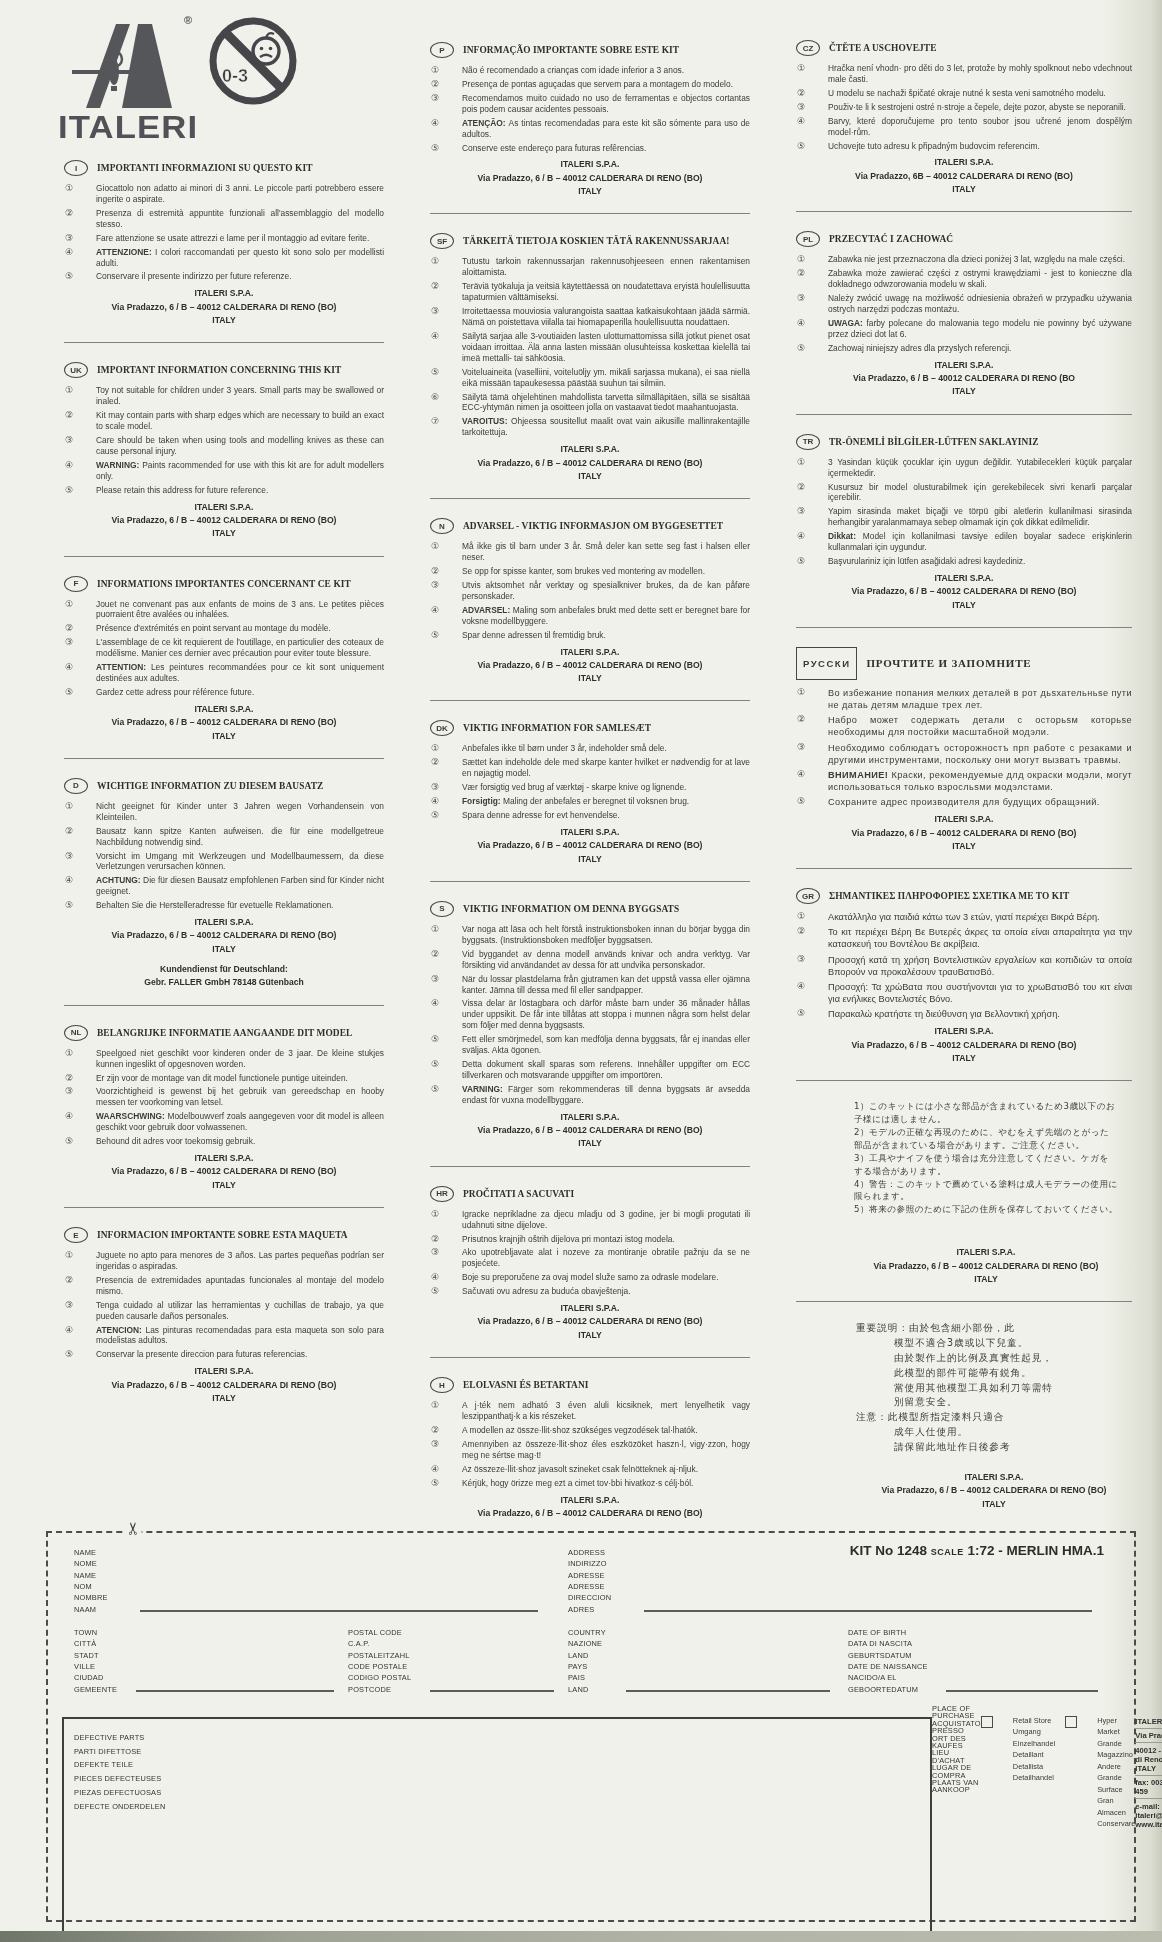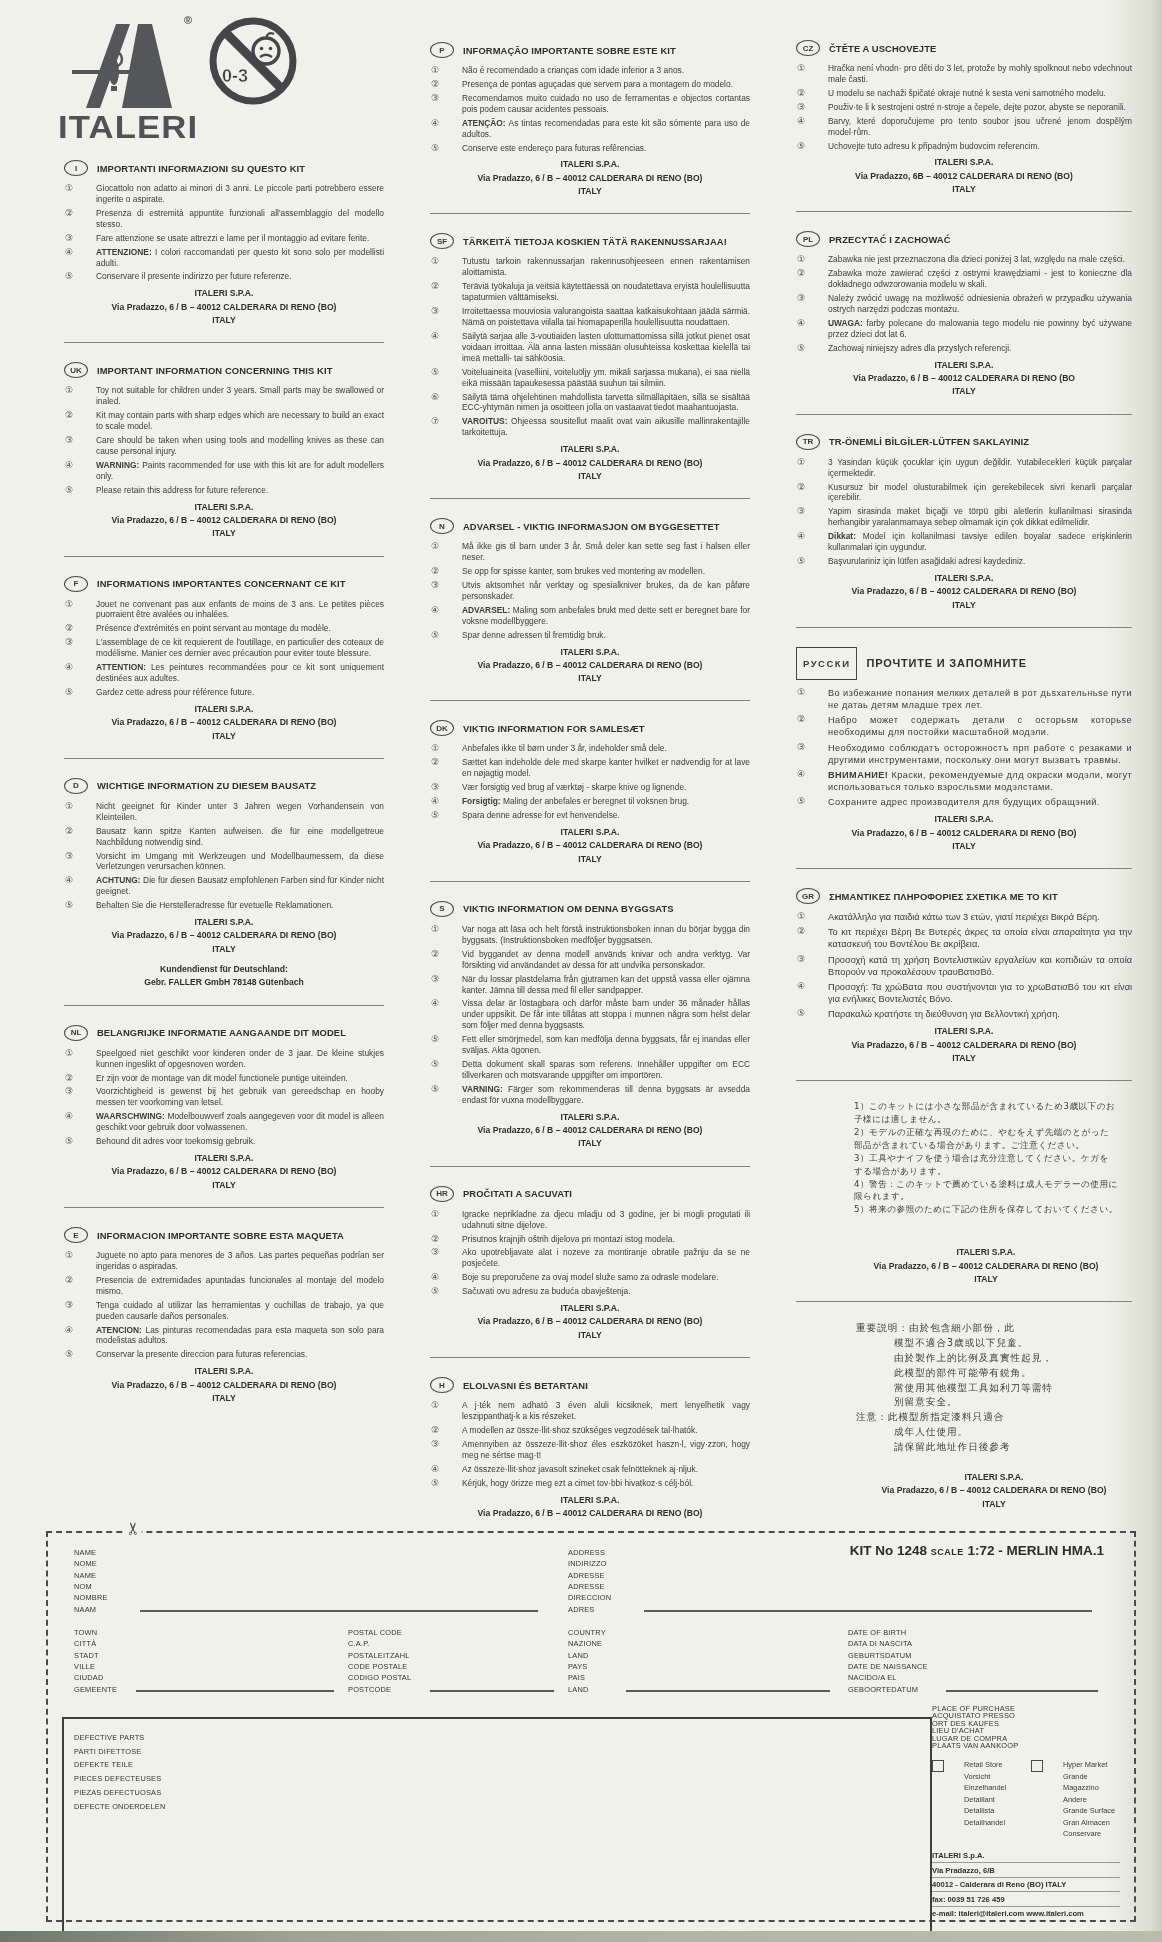--- a/index.html
+++ b/index.html
@@ -23,21 +23,21 @@
   .reg{position:absolute;left:120px;top:0;font-size:11px;color:#515257;font-weight:bold;}
   .age-icon{position:absolute;left:142px;top:0;}
 
   
   .sec{margin-bottom:4px;}
   .sec-head{display:flex;align-items:center;gap:9px;margin:2px 0 7px;}
   .badge{flex:none;border:1.4px solid #464644;border-radius:50%;min-width:14px;height:14px;
          padding:0 4px;display:inline-flex;align-items:center;justify-content:center;
          font-size:8px;font-weight:bold;color:#393937;letter-spacing:0;}
   .badge.rect{border-radius:0;height:15px;padding:8px 6px;letter-spacing:1.5px;font-size:9.5px;}
-  .sec-title{font-weight:bold;font-size:9.4px;color:#2e2e2c;letter-spacing:0.1px;}
+  .sec-title{font-weight:bold;font-size:9.4px;color:#2e2e2c;letter-spacing:0.1px;font-family:Liberation Serif, serif;}
   .sec.ru .sec-title{font-size:11px;letter-spacing:0.8px;}
   .item{display:flex;gap:7px;margin-bottom:3px;}
   .item .num{flex:none;width:24px;padding-left:1px;font-size:9px;color:#4a4a48;
              font-family:"DejaVu Sans", sans-serif;}
   .item .txt{flex:1;font-size:8.4px;line-height:1.3;text-align:justify;color:#3c3c3a;}
   .sec.ru .txt{font-size:9.2px;letter-spacing:0.4px;line-height:1.32;}
   .sec.gr .txt{font-size:9.2px;line-height:1.32;}
   .addr{text-align:center;font-weight:bold;font-size:8.6px;line-height:1.55;color:#2e2e2c;margin-top:5px;}
   .addr.extra{margin-top:7px;}
   .sep{border:none;border-top:1.3px solid #82827a;margin:15px 0 19px;}
@@ -56,21 +56,21 @@
   .scissors{position:absolute;left:78px;top:-13px;font-size:17px;color:#444;
             font-family:"DejaVu Sans", sans-serif;transform:rotate(-90deg);background:#f0f1ea;line-height:1;}
   .fgroup{position:absolute;}
   .labels{display:flex;flex-direction:column;justify-content:space-between;height:100%;
           font-size:7.4px;line-height:1;color:#333331;letter-spacing:0.2px;}
   .fline{position:absolute;bottom:1px;border-bottom:2px solid #5c5c58;height:0;}
   .kit-title{position:absolute;right:30px;top:10px;font-size:13.5px;font-weight:bold;color:#2c2c2a;}
   .kit-title .sc{font-size:9px;letter-spacing:0.5px;}
   .def-box{position:absolute;left:14px;top:184px;width:846px;height:200px;border:2px solid #3f3f3d;padding:15px 10px;}
   .def-box .labels{height:76px;width:120px;}
-  .right-panel{position:absolute;left:884px;top:172px;width:188px;height:200px;display:flex;flex-direction:column;}
+  .right-panel{position:absolute;left:884px;top:172px;width:188px;height:200px;display:flex;flex-direction:row;}
   .right-panel .labels{height:66px;}
   .po-options{display:flex;gap:10px;margin-top:10px;}
   .po-option{display:flex;gap:20px;flex:1;}
   .cbx{flex:none;width:10px;height:10px;border:1.6px solid #4a4a46;margin-top:1px;}
   .po-labels{font-size:7.4px;line-height:1.55;color:#3a3a38;}
   .company{margin-top:9px;font-size:7.6px;font-weight:bold;color:#2f2f2d;}
   .company > div{border-top:1px solid #9a9a90;padding:2.5px 0 2px;}
   .company > div:first-child{border-top:none;}
 </style>
 </head>
@@ -823,21 +823,21 @@
           <div>ORT DES KAUFES</div>
           <div>LIEU D'ACHAT</div>
           <div>LUGAR DE COMPRA</div>
           <div>PLAATS VAN AANKOOP</div>
         </div>
       <div class="po-options">
         <div class="po-option">
           <span class="cbx"></span>
           <div class="po-labels">
               <div>Retail Store</div>
-              <div>Vorsicht</div>
+              <div>Umgang</div>
               <div>Einzelhandel</div>
               <div>Detaillant</div>
               <div>Detallista</div>
               <div>Detailhandel</div>
             </div>
         </div>
         <div class="po-option">
           <span class="cbx"></span>
           <div class="po-labels">
               <div>Hyper Market</div>

